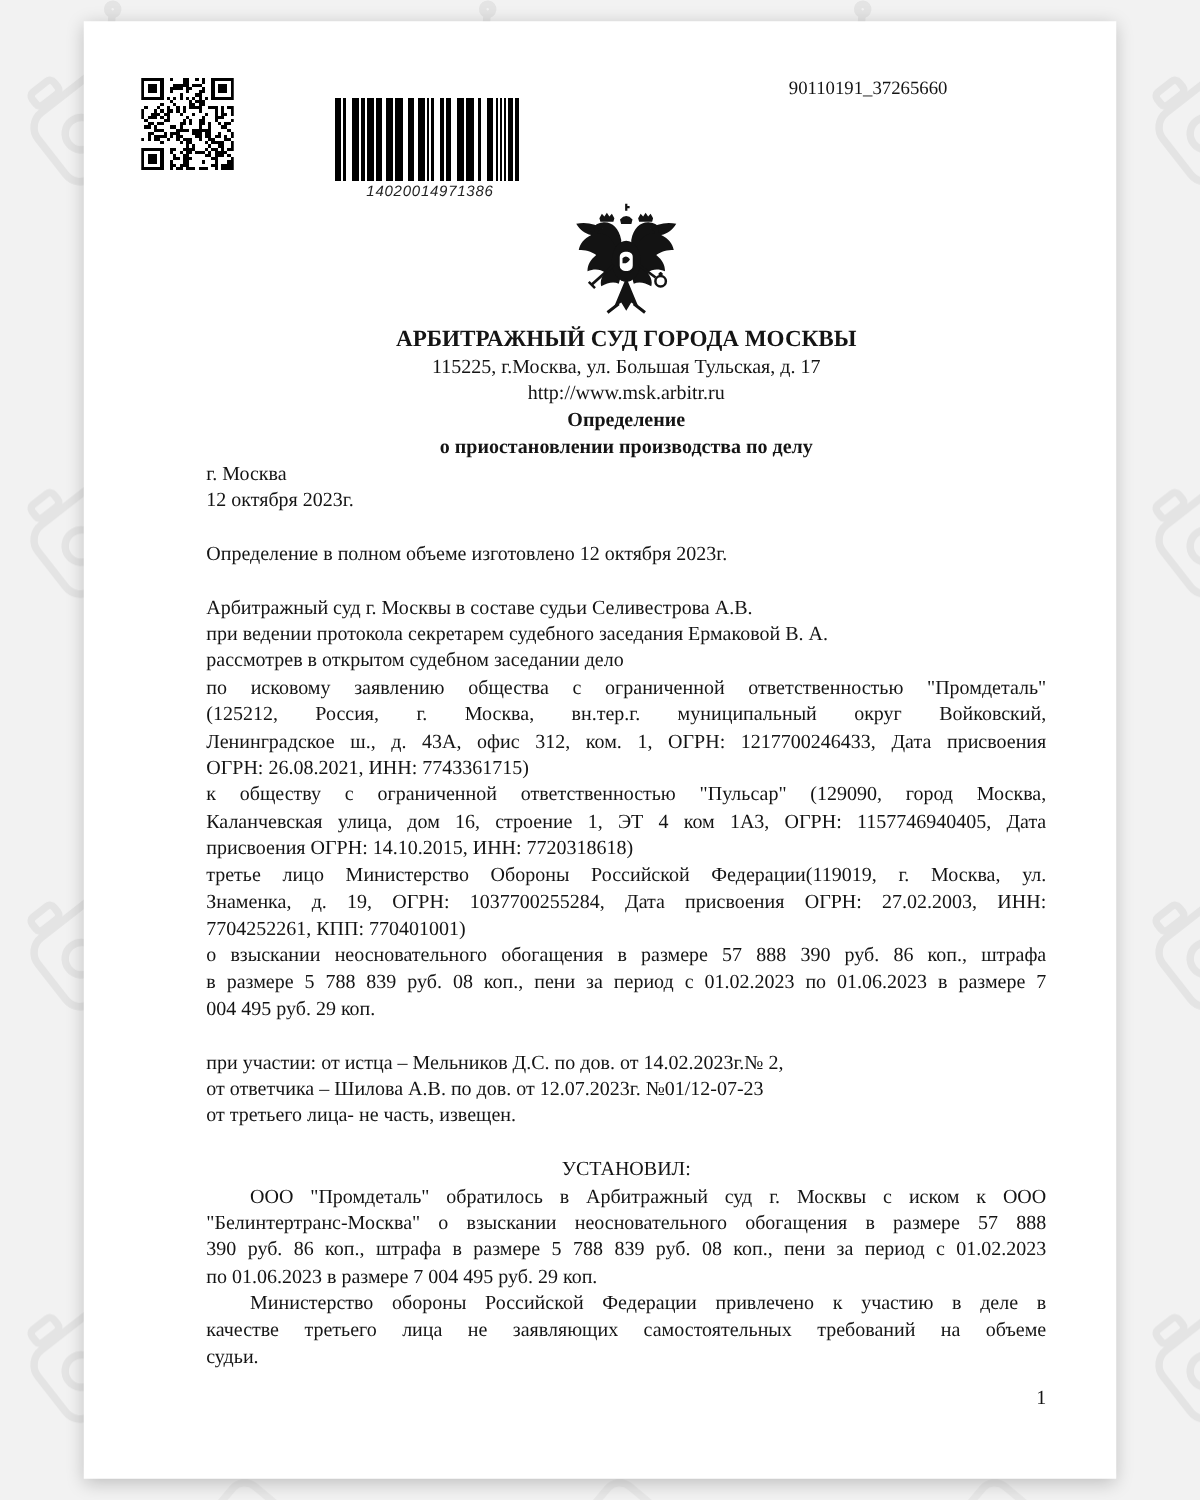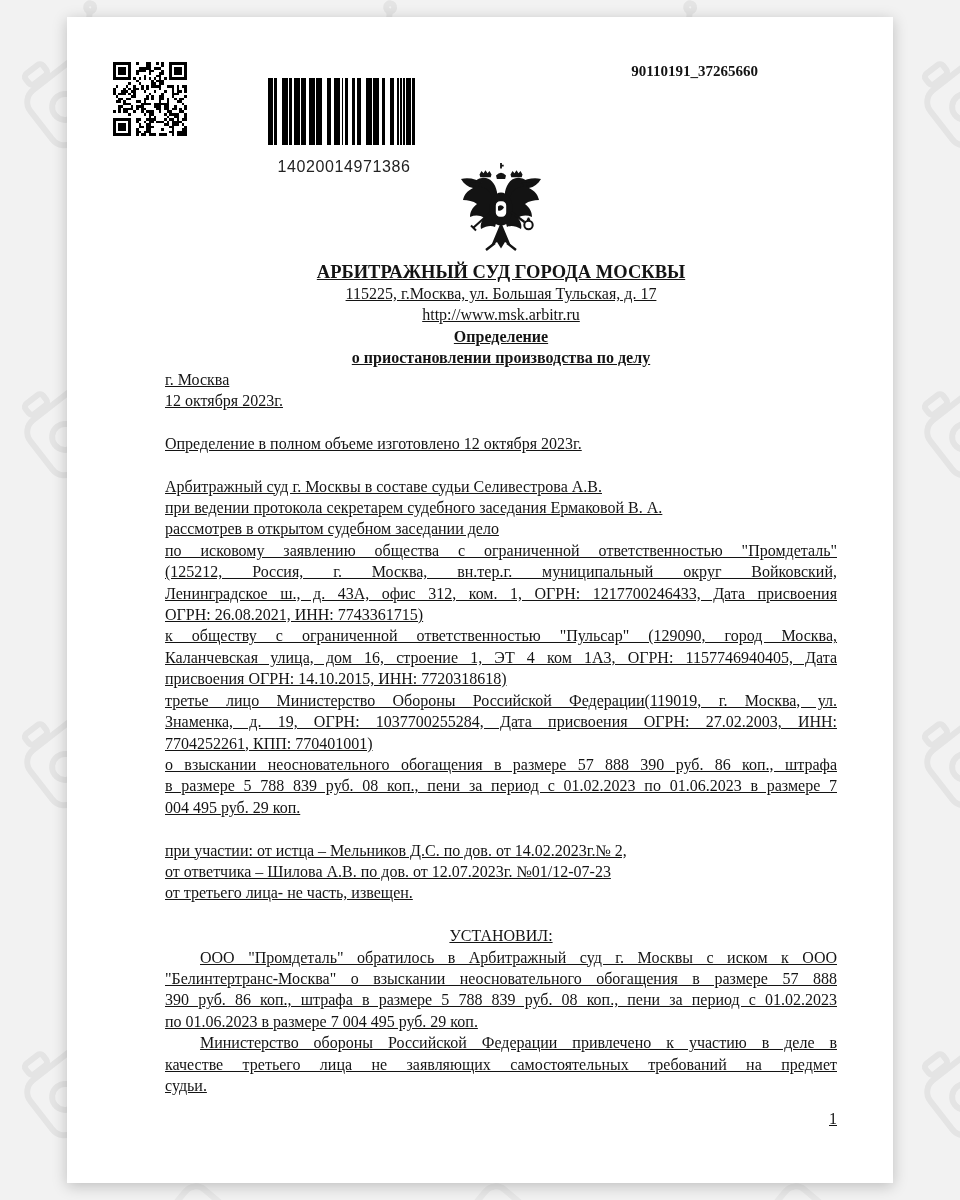--- a/index.html
+++ b/index.html
@@ -14,30 +14,30 @@
   .sheet {
     position:absolute; left:67px; top:17px; width:826px; height:1166px;
     background:#ffffff; z-index:1;
     box-shadow:0 3px 14px rgba(0,0,0,0.22);
   }
   .qr { position:absolute; left:46px; top:45px; width:74px; height:74px; }
   .qr svg { display:block; shape-rendering:crispEdges; }
   .barcode-wrap { position:absolute; left:201px; top:61px; width:152px; text-align:center; }
   .barcode { display:block; width:152px; height:67px; shape-rendering:crispEdges; }
   .barcode-num {
-    font-family:"Liberation Sans", sans-serif; font-size:16px; color:#222;
-    letter-spacing:0.6px; margin-top:13px; white-space:nowrap;
+    font-family:"Liberation Sans", sans-serif; font-size:12px; color:#222;
+    letter-spacing:0.6px; margin-top:1px; white-space:nowrap;font-style:italic;
   }
-  .doc-id { position:absolute; top:46px; right:135px; font-size:15px;font-weight:bold; }
+  .doc-id { position:absolute; top:46px; right:135px; font-size:15px; }
   .content { position:absolute; left:98px; top:0; width:672px; }
   .sp145 { height:145px; }
   .sp8 { height:8px; }
   .sp { height:21.4px; }
   .eagle { height:91px; display:flex; justify-content:center; align-items:center; }
-  .line { font-size:16px; line-height:21.4px; min-height:21.4px;text-decoration:underline; }
+  .line { font-size:16px; line-height:21.4px; min-height:21.4px; }
   .c { text-align:center; }
   .b { font-weight:bold; }
   .court-name { font-size:18.5px; line-height:22px; }
   .j { text-align:justify; text-align-last:justify; }
   .ind { text-indent:35px; }
   .row { display:flex; justify-content:space-between;align-items:flex-end; }
   .pagenum { text-align:right; margin-top:12px; }
 </style>
 </head>
 <body>
@@ -561,18 +561,18 @@
     <div class="sp"></div>
 
     <div class="line c">УСТАНОВИЛ:</div>
 
     <div class="line j ind">ООО "Промдеталь" обратилось в Арбитражный суд г. Москвы с иском к ООО</div>
     <div class="line j">"Белинтертранс-Москва" о взыскании неосновательного обогащения в размере 57 888</div>
     <div class="line j">390 руб. 86 коп., штрафа в размере 5 788 839 руб. 08 коп., пени за период с 01.02.2023</div>
     <div class="line">по 01.06.2023 в размере 7 004 495 руб. 29 коп.</div>
 
     <div class="line j ind">Министерство обороны Российской Федерации привлечено к участию в деле в</div>
-    <div class="line j">качестве третьего лица не заявляющих самостоятельных требований на предмет</div>
+    <div class="line j">качестве третьего лица не заявляющих самостоятельных требований на объеме</div>
     <div class="line">судьи.</div>
 
     <div class="line pagenum">1</div>
   </div>
 </div>
 
 </body></html>

